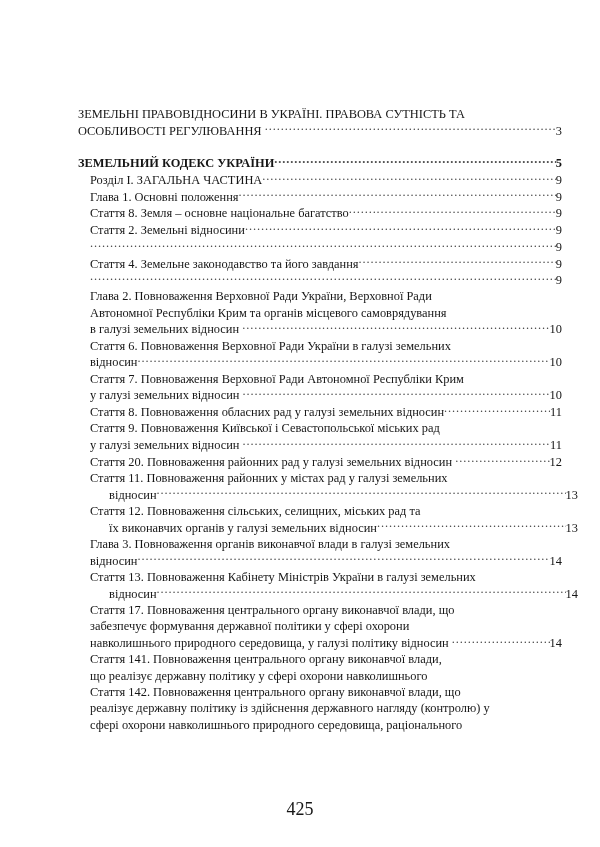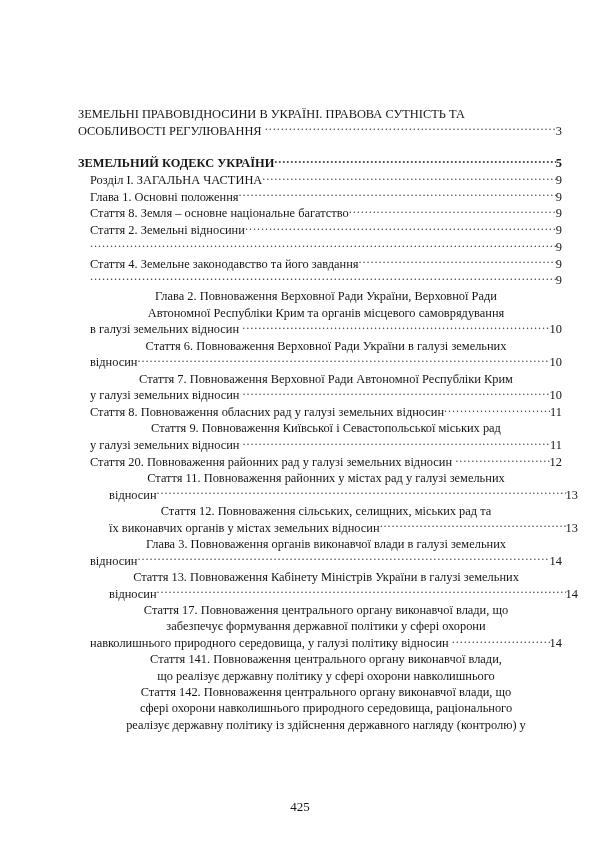--- a/index.html
+++ b/index.html
@@ -94,34 +94,34 @@
     padding-left: 0px;
   }
   
   .line.plain {
     display: block;
     white-space: normal;
   }
 
   
   .lvl0 { padding-left: 0px; }
-  .lvl1 { padding-left: 12px; text-align: center; }
+  .lvl1 { padding-left: 12px; }
   .cont-in  { padding-left: 16px; }
 
   .bold { font-weight: bold; }
   .upper-entry { font-weight: normal; }
 
   
   .page-number {
     position: absolute;
     top: 799px;
     left: 0;
     width: 600px;
     text-align: center;
-    font-size: 13px;
+    font-size: 18px;
     color: #161616;
   }
 </style>
 </head>
 <body>
 
 <div class="page">
 
 
   <div class="toc" id="toc-root">
@@ -239,21 +239,21 @@
         <div class="line plain">Стаття 11. Повноваження районних у містах рад у галузі земельних</div>
         <div class="line cont-in">
           <span class="txt"> відносин</span>
           <span class="leader"></span>
           <span class="pg">13</span>
         </div>
       </div>
       <div class="toc-entry lvl1">
         <div class="line plain">Стаття 12. Повноваження сільських, селищних, міських рад та</div>
         <div class="line cont-in">
-          <span class="txt"> їх виконавчих органів у містах земельних відносин</span>
+          <span class="txt"> їх виконавчих органів у галузі земельних відносин</span>
           <span class="leader"></span>
           <span class="pg">13</span>
         </div>
       </div>
       <div class="toc-entry lvl1">
         <div class="line plain">Глава 3. Повноваження органів виконавчої влади в галузі земельних</div>
         <div class="line">
           <span class="txt">відносин</span>
           <span class="leader"></span>
           <span class="pg">14</span>
@@ -275,20 +275,20 @@
           <span class="leader"></span>
           <span class="pg">14</span>
         </div>
       </div>
       <div class="toc-entry lvl1">
         <div class="line plain">Стаття 141. Повноваження центрального органу виконавчої влади,</div>
         <div class="line plain">що реалізує державну політику у сфері охорони навколишнього</div>
       </div>
       <div class="toc-entry lvl1">
         <div class="line plain">Стаття 142. Повноваження центрального органу виконавчої влади, що</div>
+        <div class="line plain">реалізує державну політику із здійснення державного нагляду (контролю) у</div>
         <div class="line plain">сфері охорони навколишнього природного середовища, раціонального</div>
-        <div class="line plain">реалізує державну політику із здійснення державного нагляду (контролю) у</div>
       </div>
     </div>
 
   <div class="page-number">425</div>
 
 </div>
 
 </body></html>

